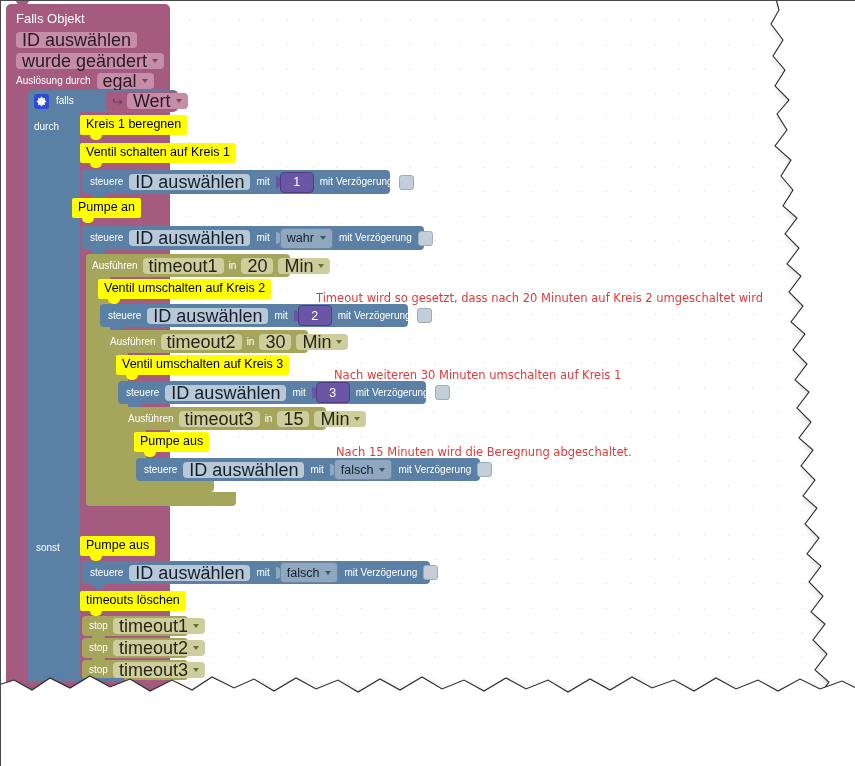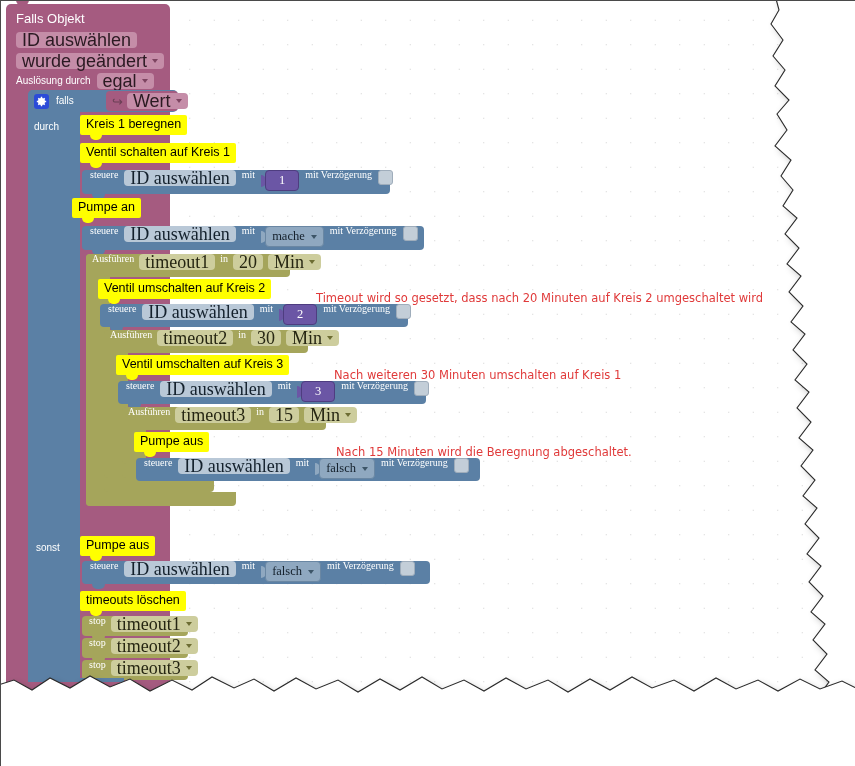--- a/index.html
+++ b/index.html
@@ -82,22 +82,22 @@
   }
 
   
   .chk{
     display:inline-block;width:13px;height:13px;border-radius:3px;
     background:#c3ced8;border:1px solid #9fadbb;vertical-align:middle;
   }
 
   
   .row{
-    position:absolute;display:flex;align-items:flex-start;gap:6px;
-    height:100%;left:10px;top:0;font-family:Liberation Serif, serif;
+    position:absolute;display:flex;align-items:center;gap:6px;
+    height:100%;left:10px;top:0;
   }
 
   
   .ycomment{
     position:absolute;background:#ffff00;color:#000;
     font-size:12.5px;line-height:19px;height:20px;padding:0 6px;
     box-sizing:border-box;white-space:nowrap;border-radius:2px;
   }
   .ycomment::after{ 
     content:"";position:absolute;left:10px;top:100%;
@@ -198,21 +198,21 @@
   <div class="ycomment" style="left:72px;top:198px;">Pumpe an</div>
 
   <div class="blk blue" style="left:82px;top:226px;width:342px;height:24px;border-radius:4px;">
     <div class="notch-bot blue"></div>
     <div class="row" style="left:8px;">
       <span class="lbl">steuere</span>
       <span class="field field-blue">ID auswählen</span>
       <span class="lbl">mit</span>
       <span style="display:inline-flex;align-items:center;">
         <span class="plugnub" style="background:#8fa8c0;"></span>
-        <span class="socket socket-bool dd">mache</span>
+        <span class="socket socket-bool dd">wahr</span>
       </span>
       <span class="lbl">mit Verzögerung</span>
       <span class="chk"></span>
     </div>
   </div>
 
   <div class="blk olive" style="left:86px;top:254px;width:24px;height:252px;border-radius:4px 0 0 4px;"></div>
   <div class="blk olive" style="left:86px;top:254px;width:204px;height:23px;border-radius:4px 4px 4px 0;">
     <div class="row" style="left:6px;gap:5px;">
       <span class="lbl">Ausführen</span>

